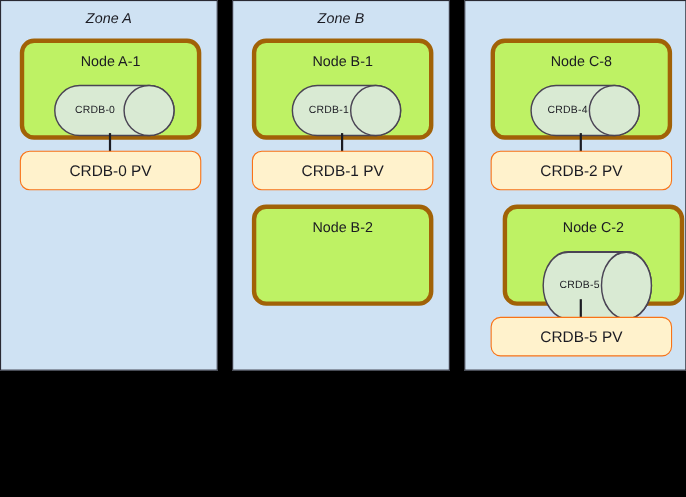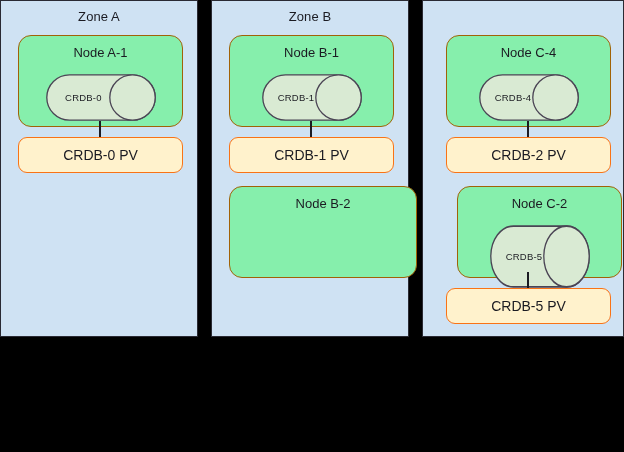--- a/index.html
+++ b/index.html
@@ -23,25 +23,26 @@
   }
   .zone-title {
     position: absolute;
     left: 0;
     right: 0;
     top: 8px;
     text-align: center;
     font-size: 13px;
     color: #1b1b22;
     letter-spacing: 0.1px;
+    font-style: italic;
   }
   .node {
     position: absolute;
-    background: #86efac;
-    border: 1px solid #a16207;
+    background: #bef264;
+    border: 4px solid #a16207;
     border-radius: 13px;
     box-sizing: border-box;
   }
   .node-title {
     position: absolute;
     left: 0;
     right: 0;
     top: 9px;
     text-align: center;
     font-size: 13px;
@@ -131,29 +132,29 @@
         <div class="cyl-label">CRDB-1</div>
       </div>
     </div>
 
     <div class="connector" style="left:98px; top:120px; height:18px;"></div>
 
     <div class="pv" style="left:17px; top:136px; width:165px; height:36px;">
       <span class="pv-label">CRDB-1 PV</span>
     </div>
 
-    <div class="node" style="left:17px; top:185px; width:188px; height:92px;">
+    <div class="node" style="left:17px; top:185px; width:165px; height:92px;">
       <div class="node-title">Node B-2</div>
     </div>
   </div>
 
   <div class="zone" style="left:422px; top:0px; width:202px; height:337px;">
 
     <div class="node" style="left:23px; top:34px; width:165px; height:92px;">
-      <div class="node-title">Node C-4</div>
+      <div class="node-title">Node C-8</div>
 
       <div class="cyl" style="left:32px; top:38px; width:100px; height:47px;">
         <svg viewBox="0 0 100 47" preserveAspectRatio="none">
           <path d="M 23.5 0.8 L 76.5 0.8 A 22.7 22.7 0 0 1 76.5 46.2 L 23.5 46.2 A 22.7 22.7 0 0 1 23.5 0.8 Z" fill="#d9ead3" stroke="#4a4454" stroke-width="1.3"></path>
           <ellipse cx="76.5" cy="23.5" rx="22.7" ry="22.7" fill="#d9ead3" stroke="#4a4454" stroke-width="1.3"></ellipse>
         </svg>
         <div class="cyl-label">CRDB-4</div>
       </div>
     </div>
 

